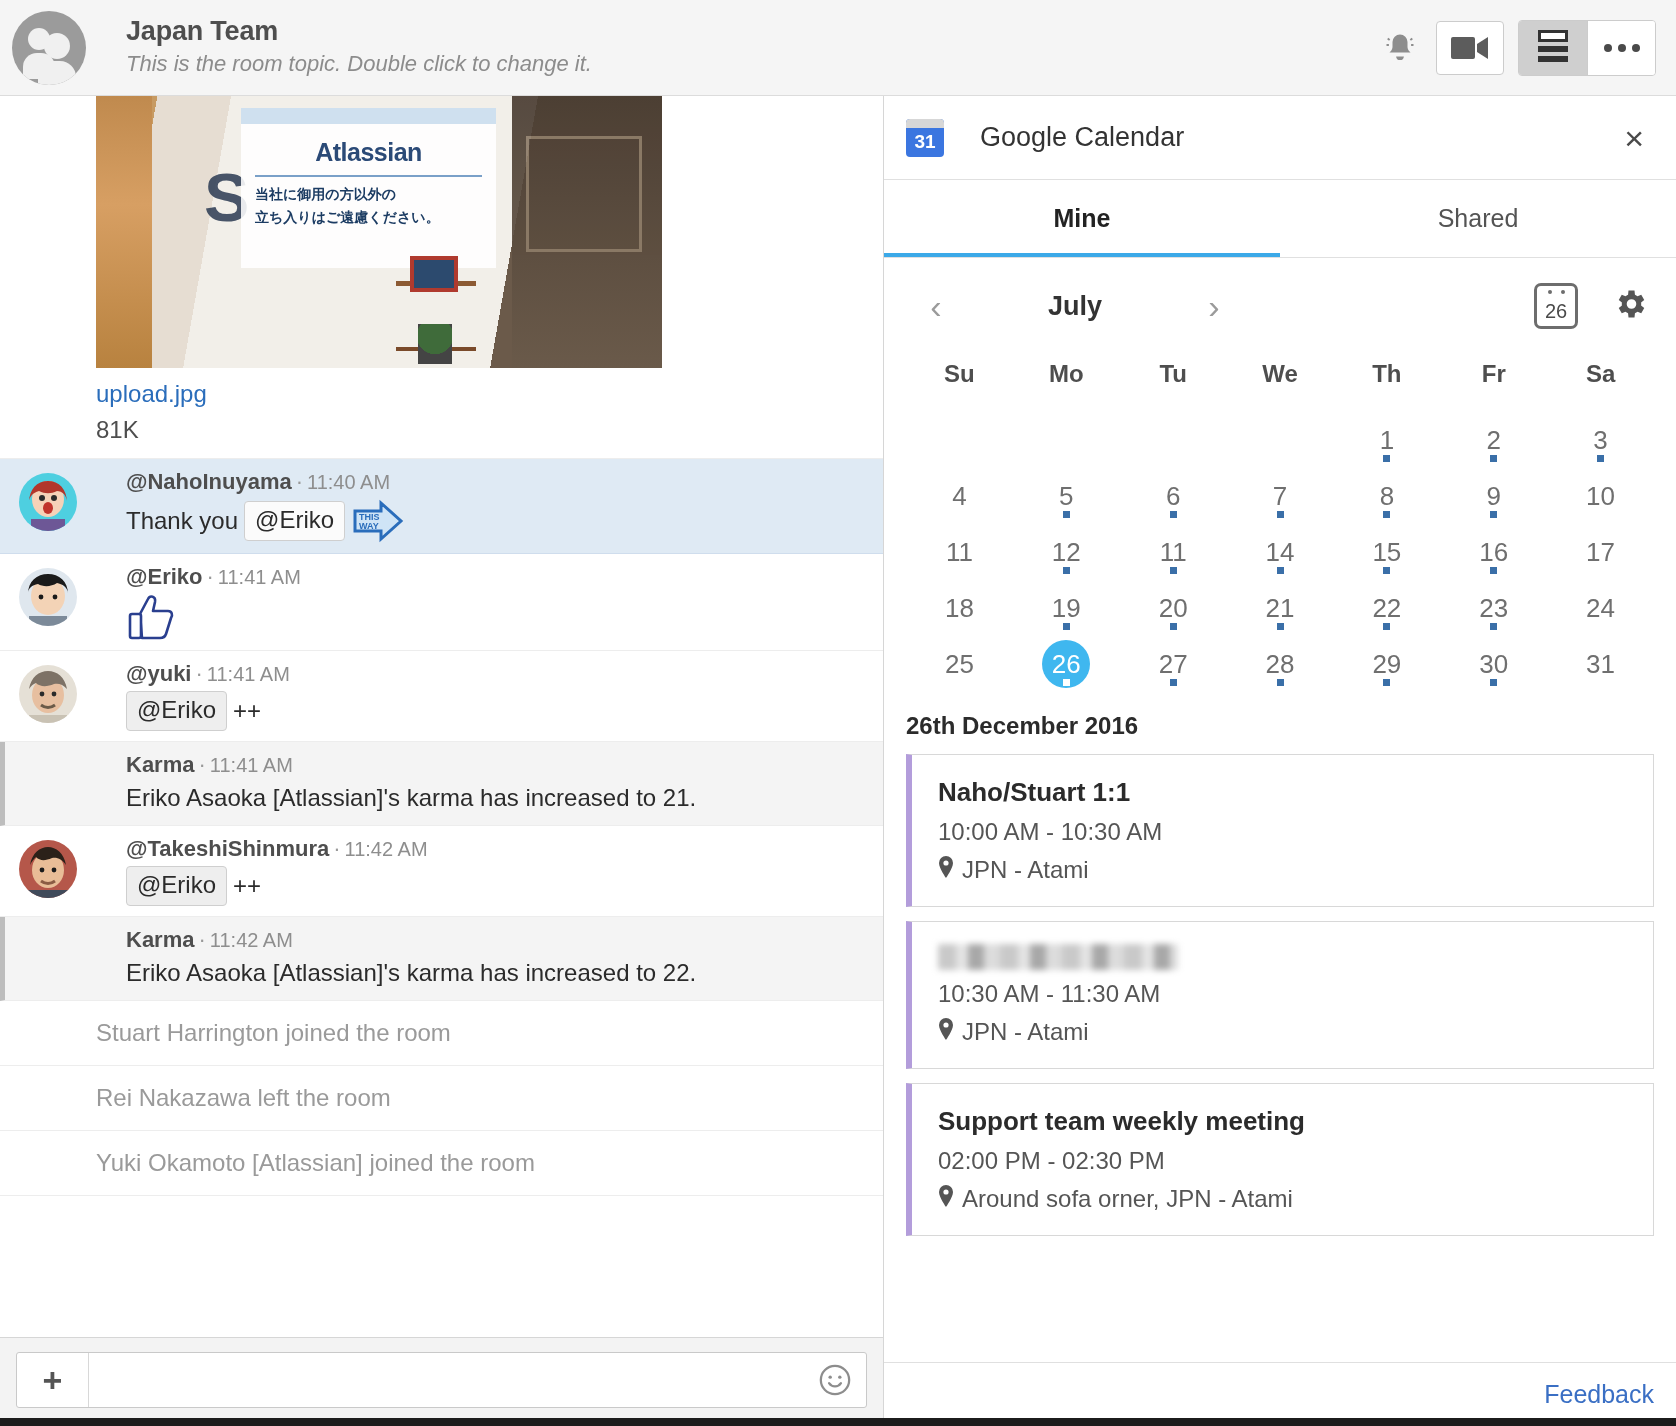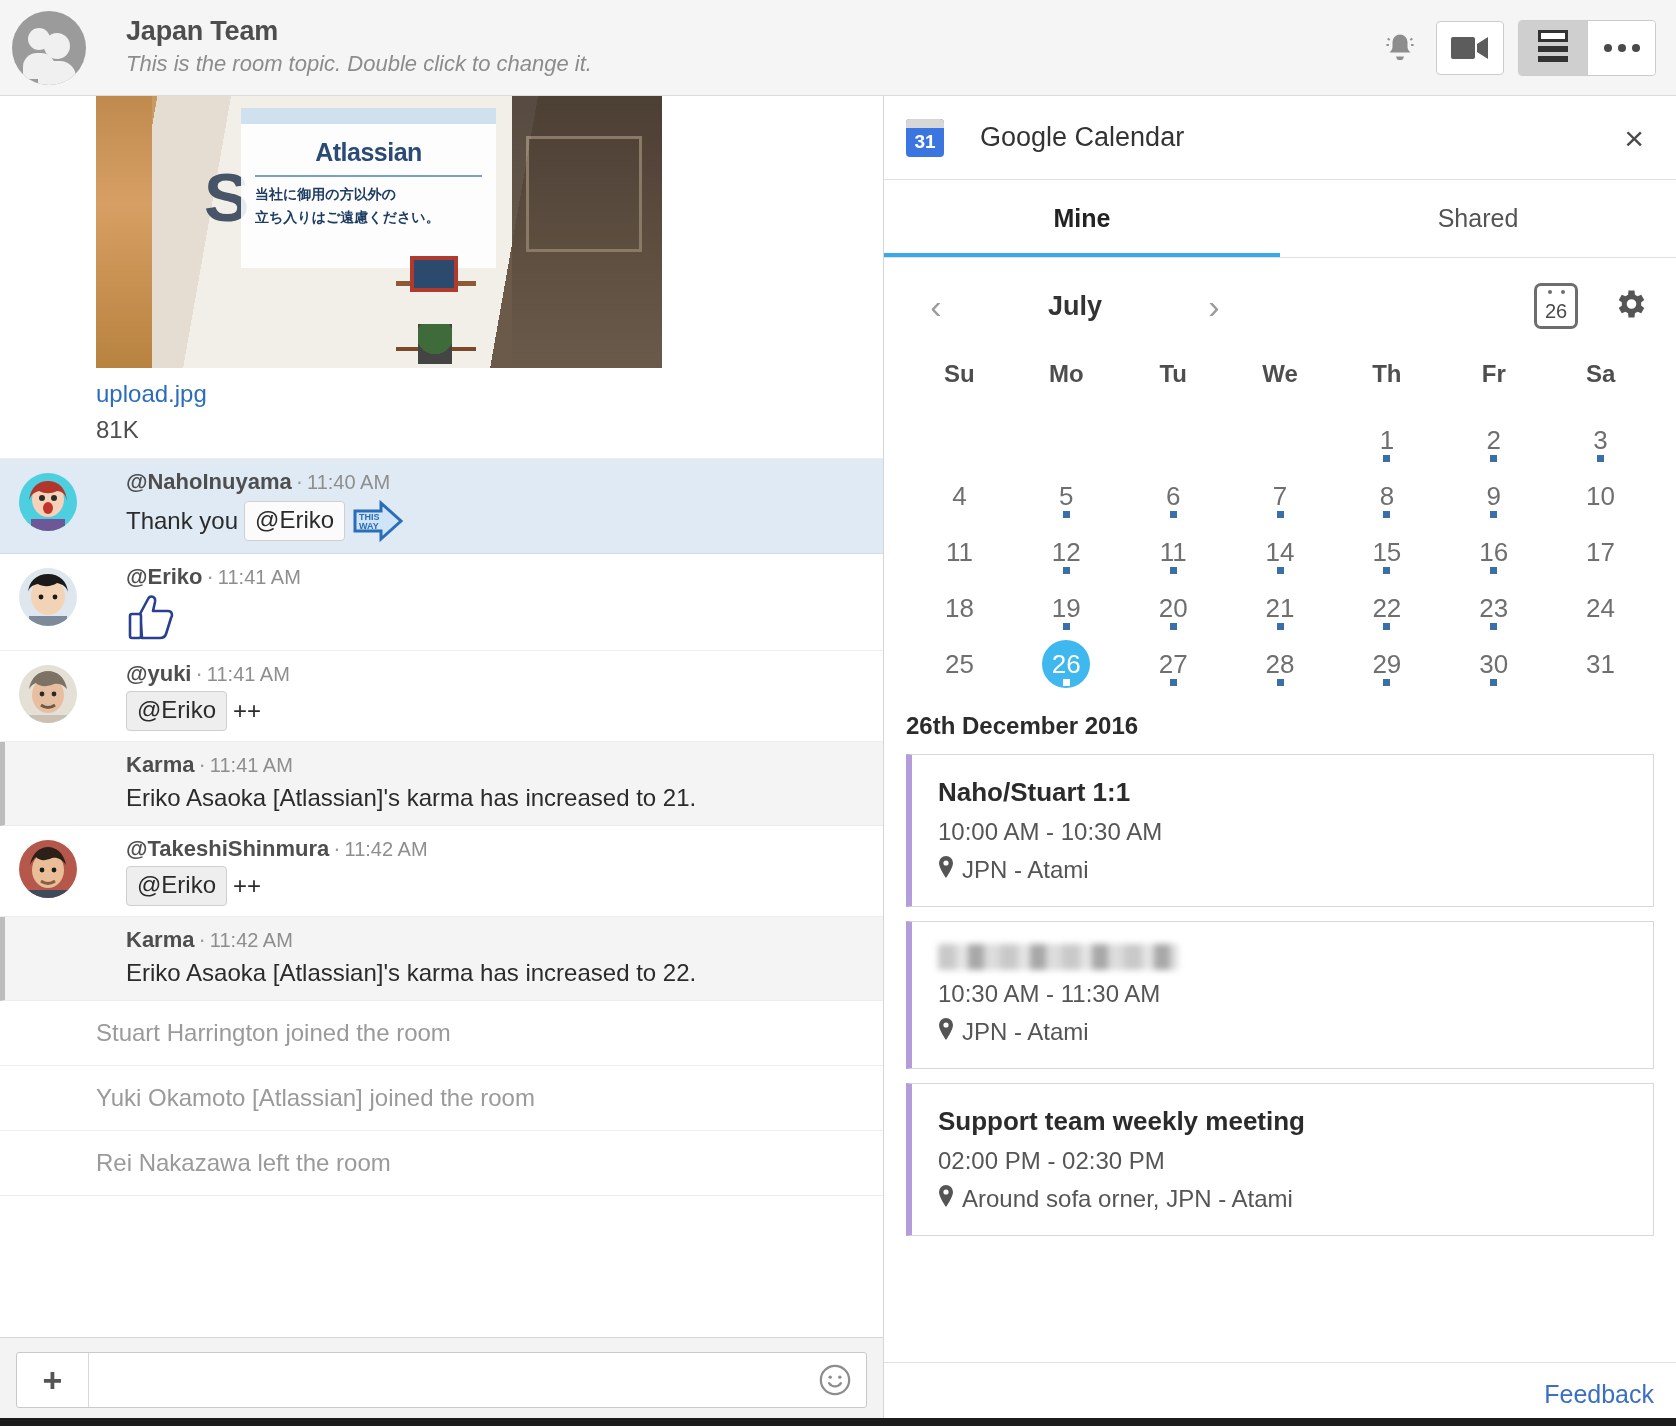--- a/index.html
+++ b/index.html
@@ -355,22 +355,22 @@
           <div class="gutter"></div>
           <div class="content">
             <div class="msg-head">
               <span class="who">Karma</span><span class="sep">·</span><span class="time">11:42 AM</span>
             </div>
             <div class="msg-text">Eriko Asaoka [Atlassian]'s karma has increased to 22.</div>
           </div>
         </div>
 
         <div class="msg presence">Stuart Harrington joined the room</div>
+        <div class="msg presence">Rei Nakazawa left the room</div>
         <div class="msg presence">Yuki Okamoto [Atlassian] joined the room</div>
-        <div class="msg presence">Rei Nakazawa left the room</div>
 
       </div>
 
       <div class="composer">
         <div class="composer-inner">
           <div class="plus-btn">+</div>
           <input class="msg-input" type="text" autofocus="" placeholder="" style="">
           <div class="emoji-btn">
             <svg width="34" height="34" viewBox="0 0 24 24" aria-hidden="true">
               <circle cx="12" cy="12" r="10" fill="none" stroke="#8d8d8d" stroke-width="1.6"></circle>

